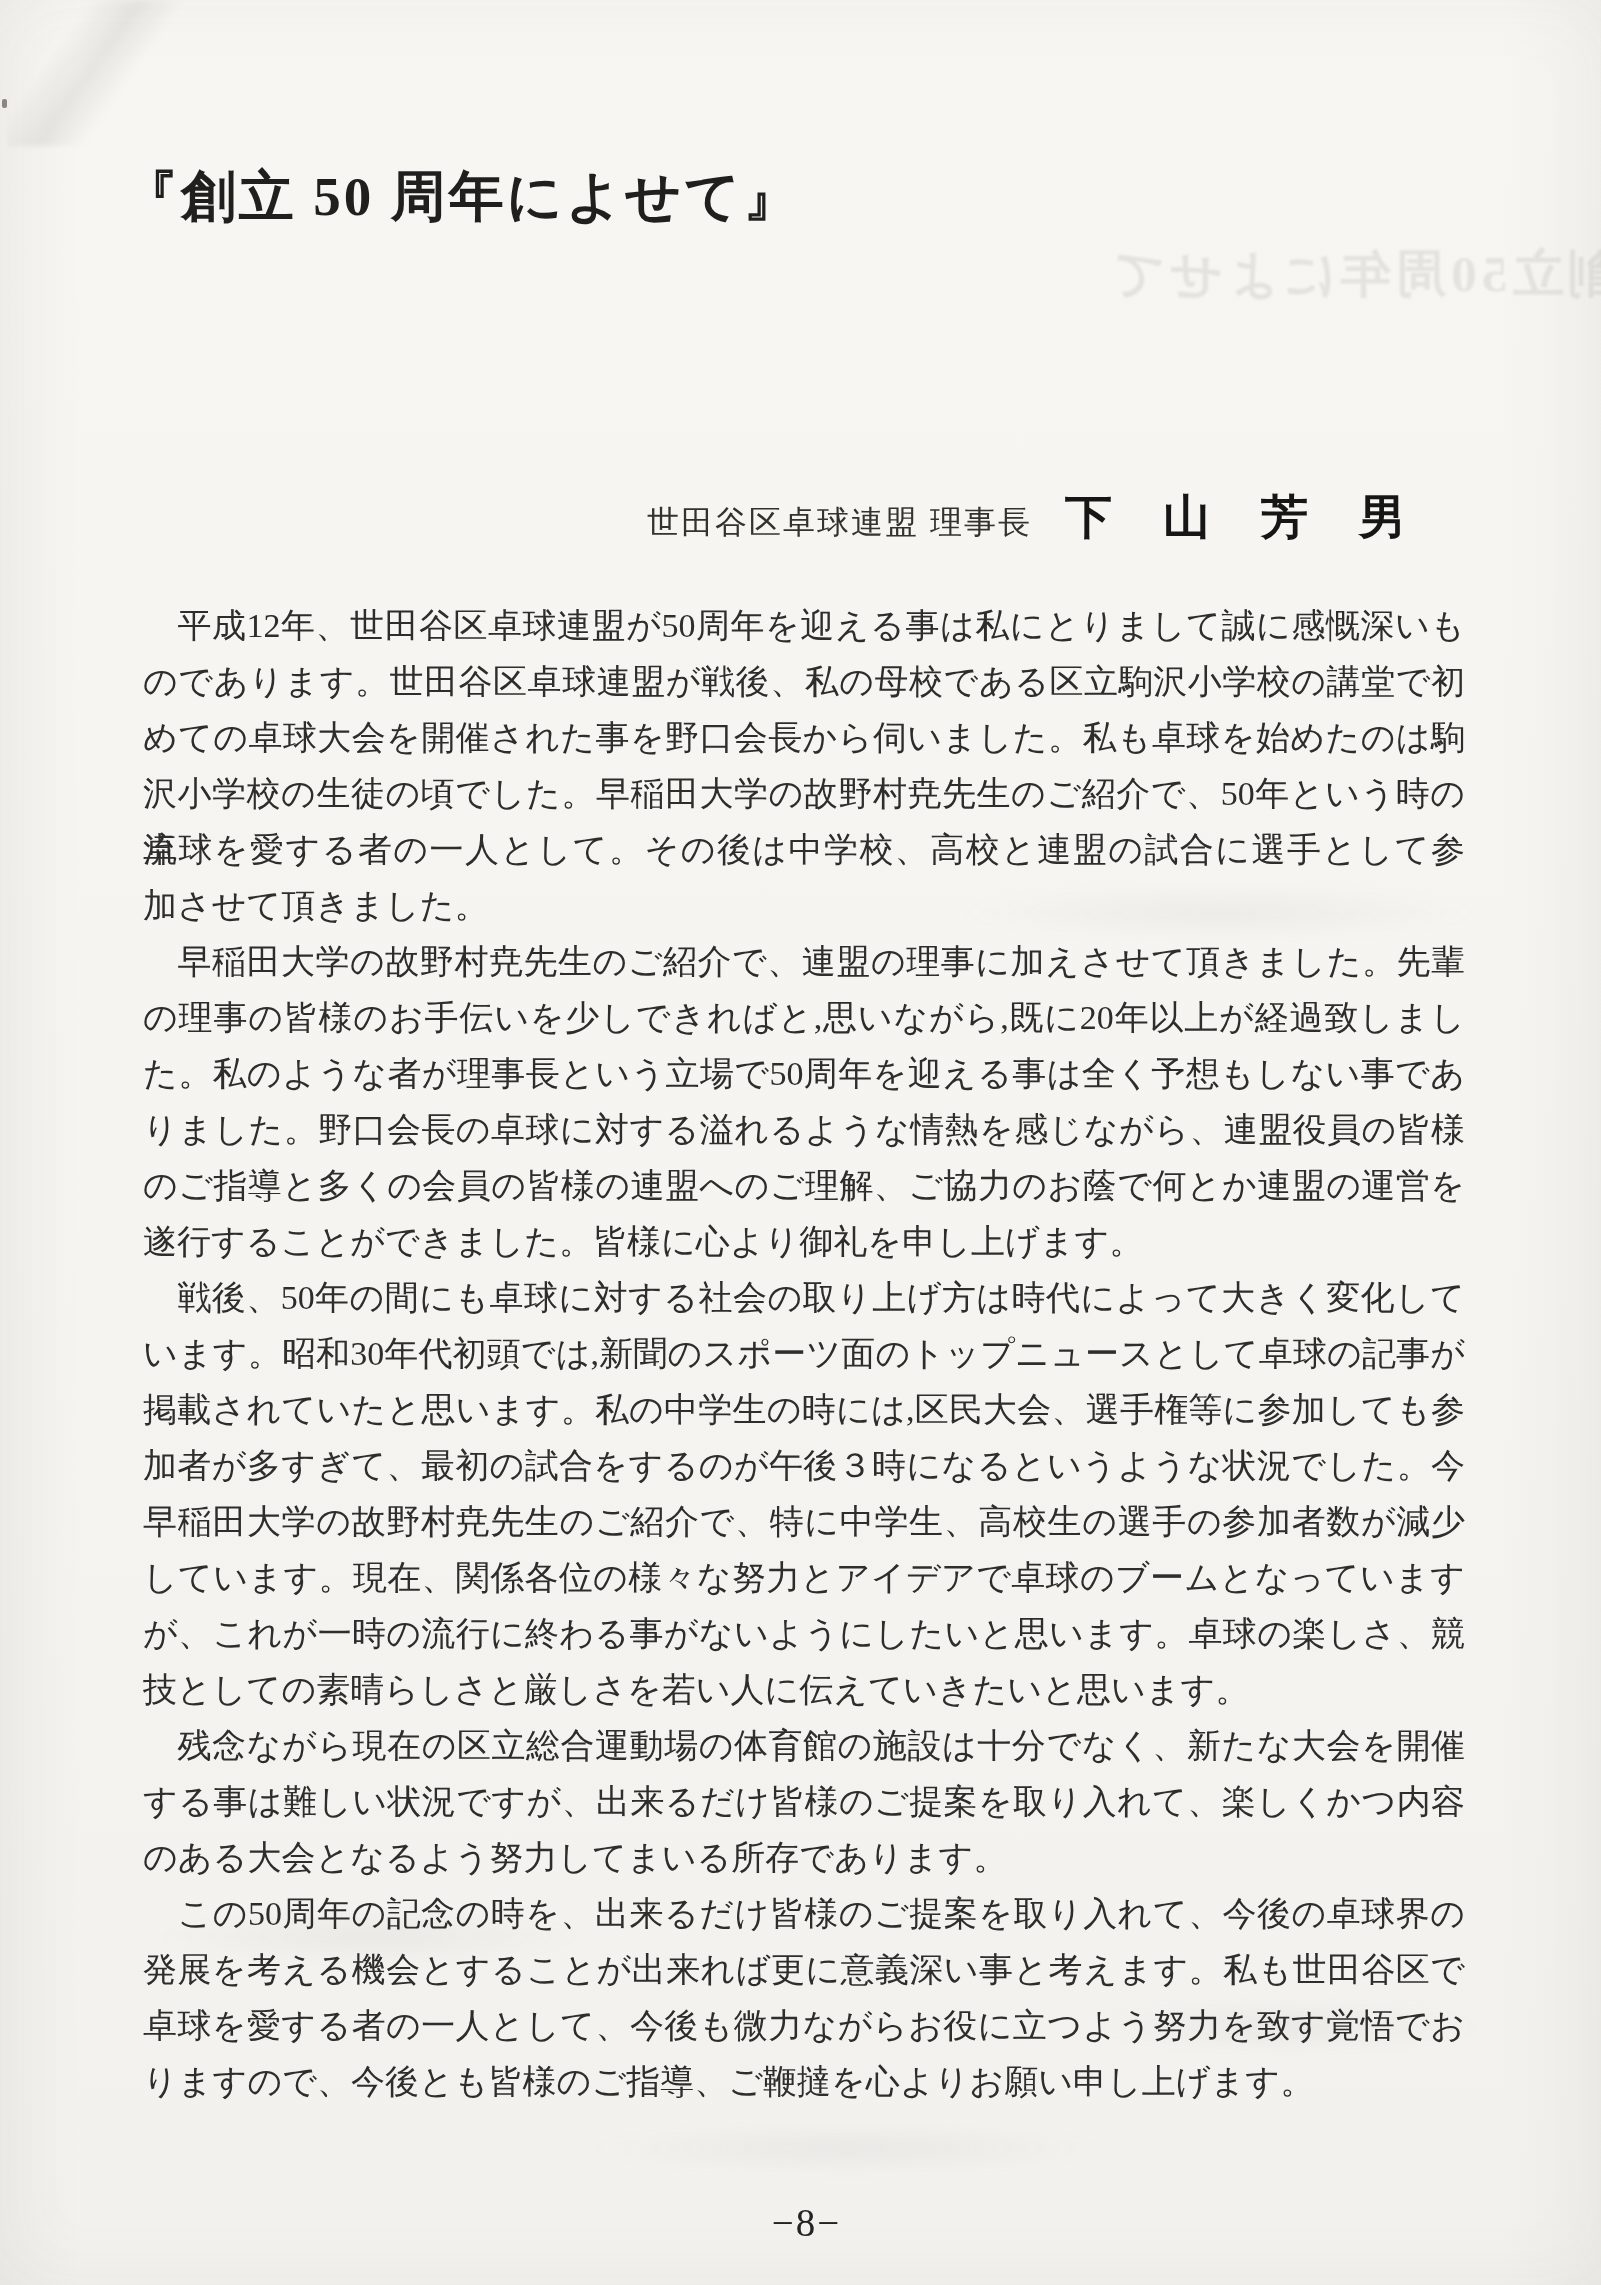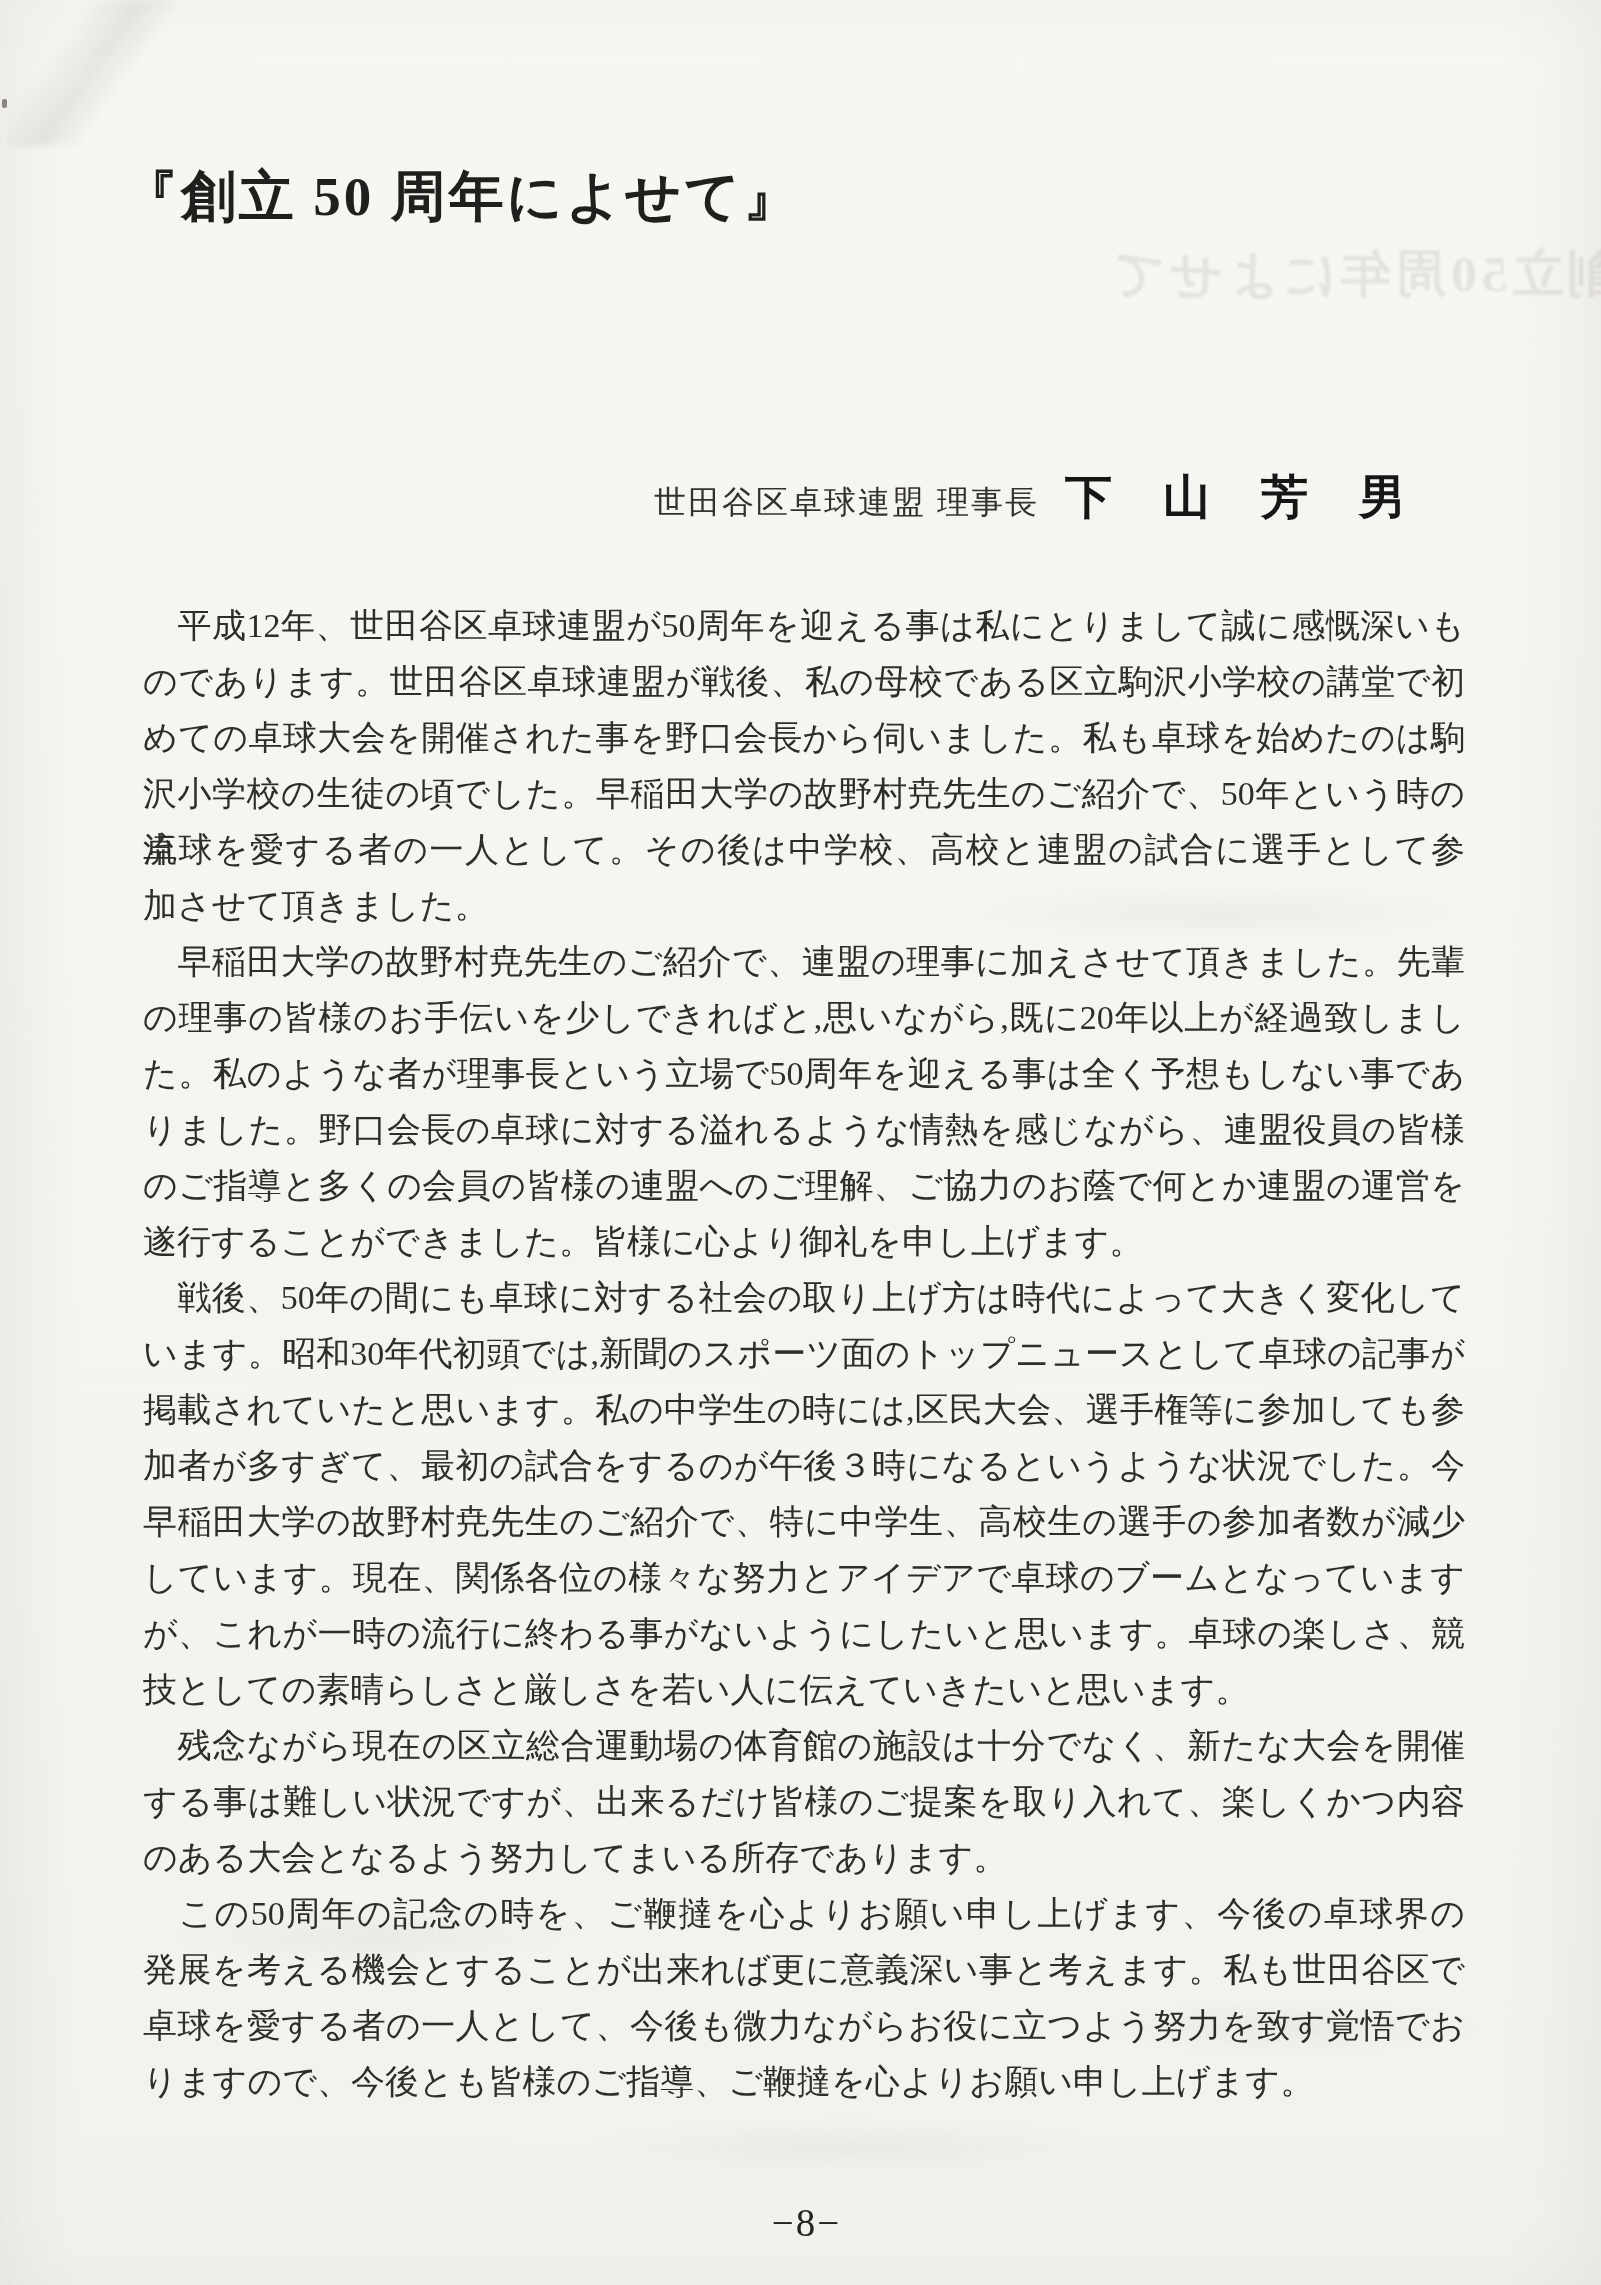--- a/index.html
+++ b/index.html
@@ -50,22 +50,22 @@
   }
 
   
   .title {
     position: absolute; left: 123px; top: 160px; margin: 0;
     font-size: 55px; font-weight: 600; letter-spacing: 2.9px;
     color: #201f1d;
     white-space: nowrap;
   }
   .byline {
-    position: absolute; top: 466px; right: 205px;
-    display: flex; align-items: baseline; gap: 26px;
+    position: absolute; top: 486px; right: 205px;
+    display: flex; align-items: baseline; gap: 33px;
     font-family: "Liberation Sans", "DejaVu Sans", sans-serif;
     white-space: nowrap;
   }
   .byline-org {
     font-size: 32px; font-weight: 400; letter-spacing: 2px; color: #34322f;
   }
   .byline-name {
     font-size: 47px; font-weight: 700; letter-spacing: 2px; color: #161616;
   }
   .body-text {
@@ -126,21 +126,21 @@
     <div class="bline">います。昭和30年代初頭では,新聞のスポーツ面のトップニュースとして卓球の記事が</div>
     <div class="bline">掲載されていたと思います。私の中学生の時には,区民大会、選手権等に参加しても参</div>
     <div class="bline">加者が多すぎて、最初の試合をするのが午後３時になるというような状況でした。今</div>
     <div class="bline">早稲田大学の故野村尭先生のご紹介で、特に中学生、高校生の選手の参加者数が減少</div>
     <div class="bline">しています。現在、関係各位の様々な努力とアイデアで卓球のブームとなっています</div>
     <div class="bline">が、これが一時の流行に終わる事がないようにしたいと思います。卓球の楽しさ、競</div>
     <div class="bline pend">技としての素晴らしさと厳しさを若い人に伝えていきたいと思います。</div>
     <div class="bline">　残念ながら現在の区立総合運動場の体育館の施設は十分でなく、新たな大会を開催</div>
     <div class="bline">する事は難しい状況ですが、出来るだけ皆様のご提案を取り入れて、楽しくかつ内容</div>
     <div class="bline pend">のある大会となるよう努力してまいる所存であります。</div>
-    <div class="bline">　この50周年の記念の時を、ご鞭撻を心よりお願い申し上げます、今後の卓球界の</div>
+    <div class="bline">　この50周年の記念の時を、出来るだけ皆様のご提案を取り入れて、今後の卓球界の</div>
     <div class="bline">発展を考える機会とすることが出来れば更に意義深い事と考えます。私も世田谷区で</div>
     <div class="bline">卓球を愛する者の一人として、今後も微力ながらお役に立つよう努力を致す覚悟でお</div>
     <div class="bline pend">りますので、今後とも皆様のご指導、ご鞭撻を心よりお願い申し上げます。</div>
   </div>
 
   <div class="page-number">−8−</div>
 
 </div>
 
 

